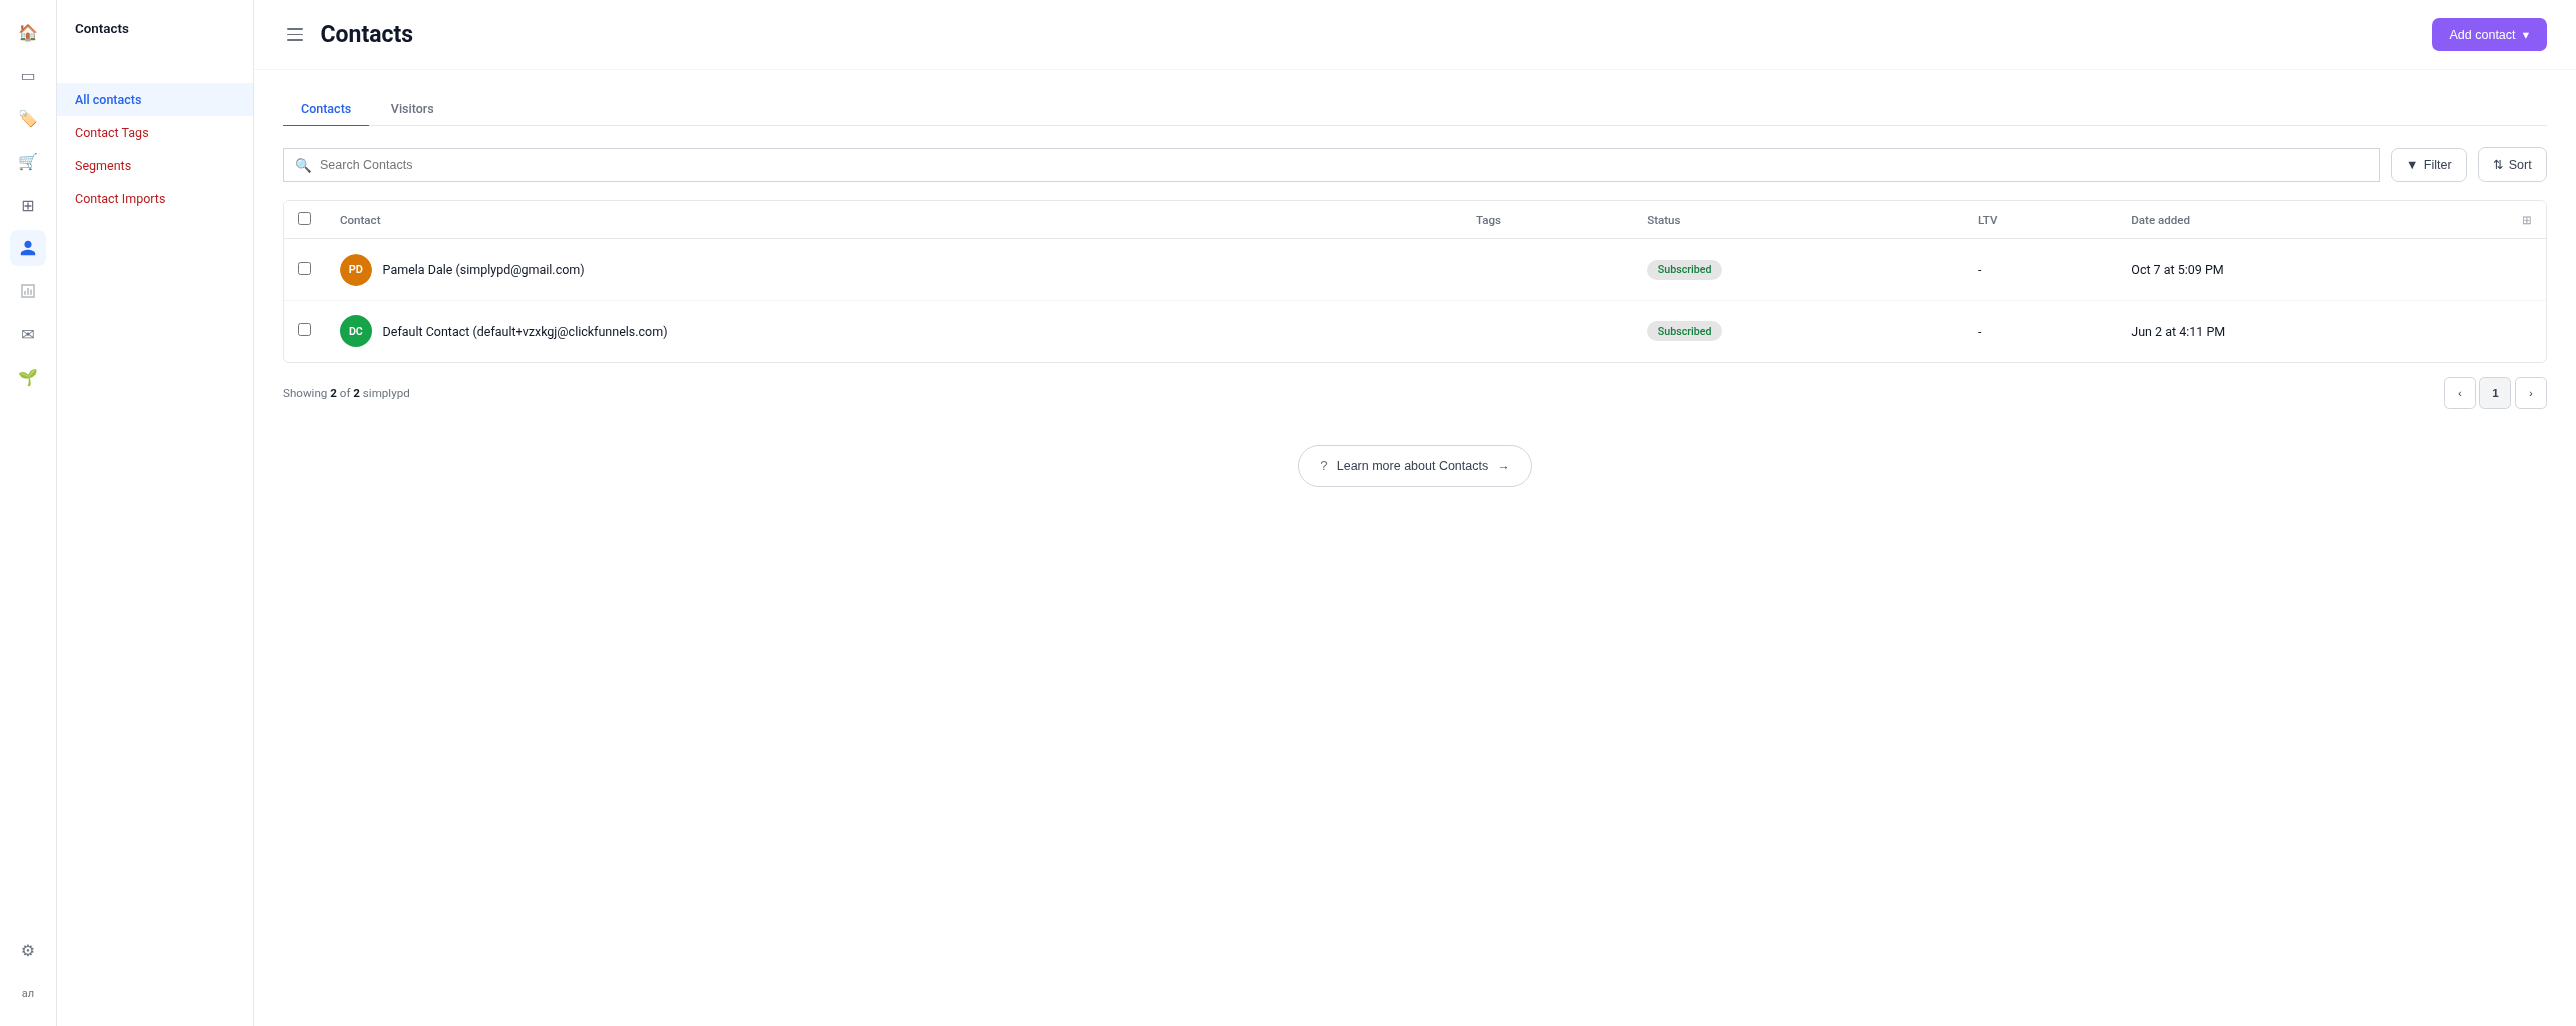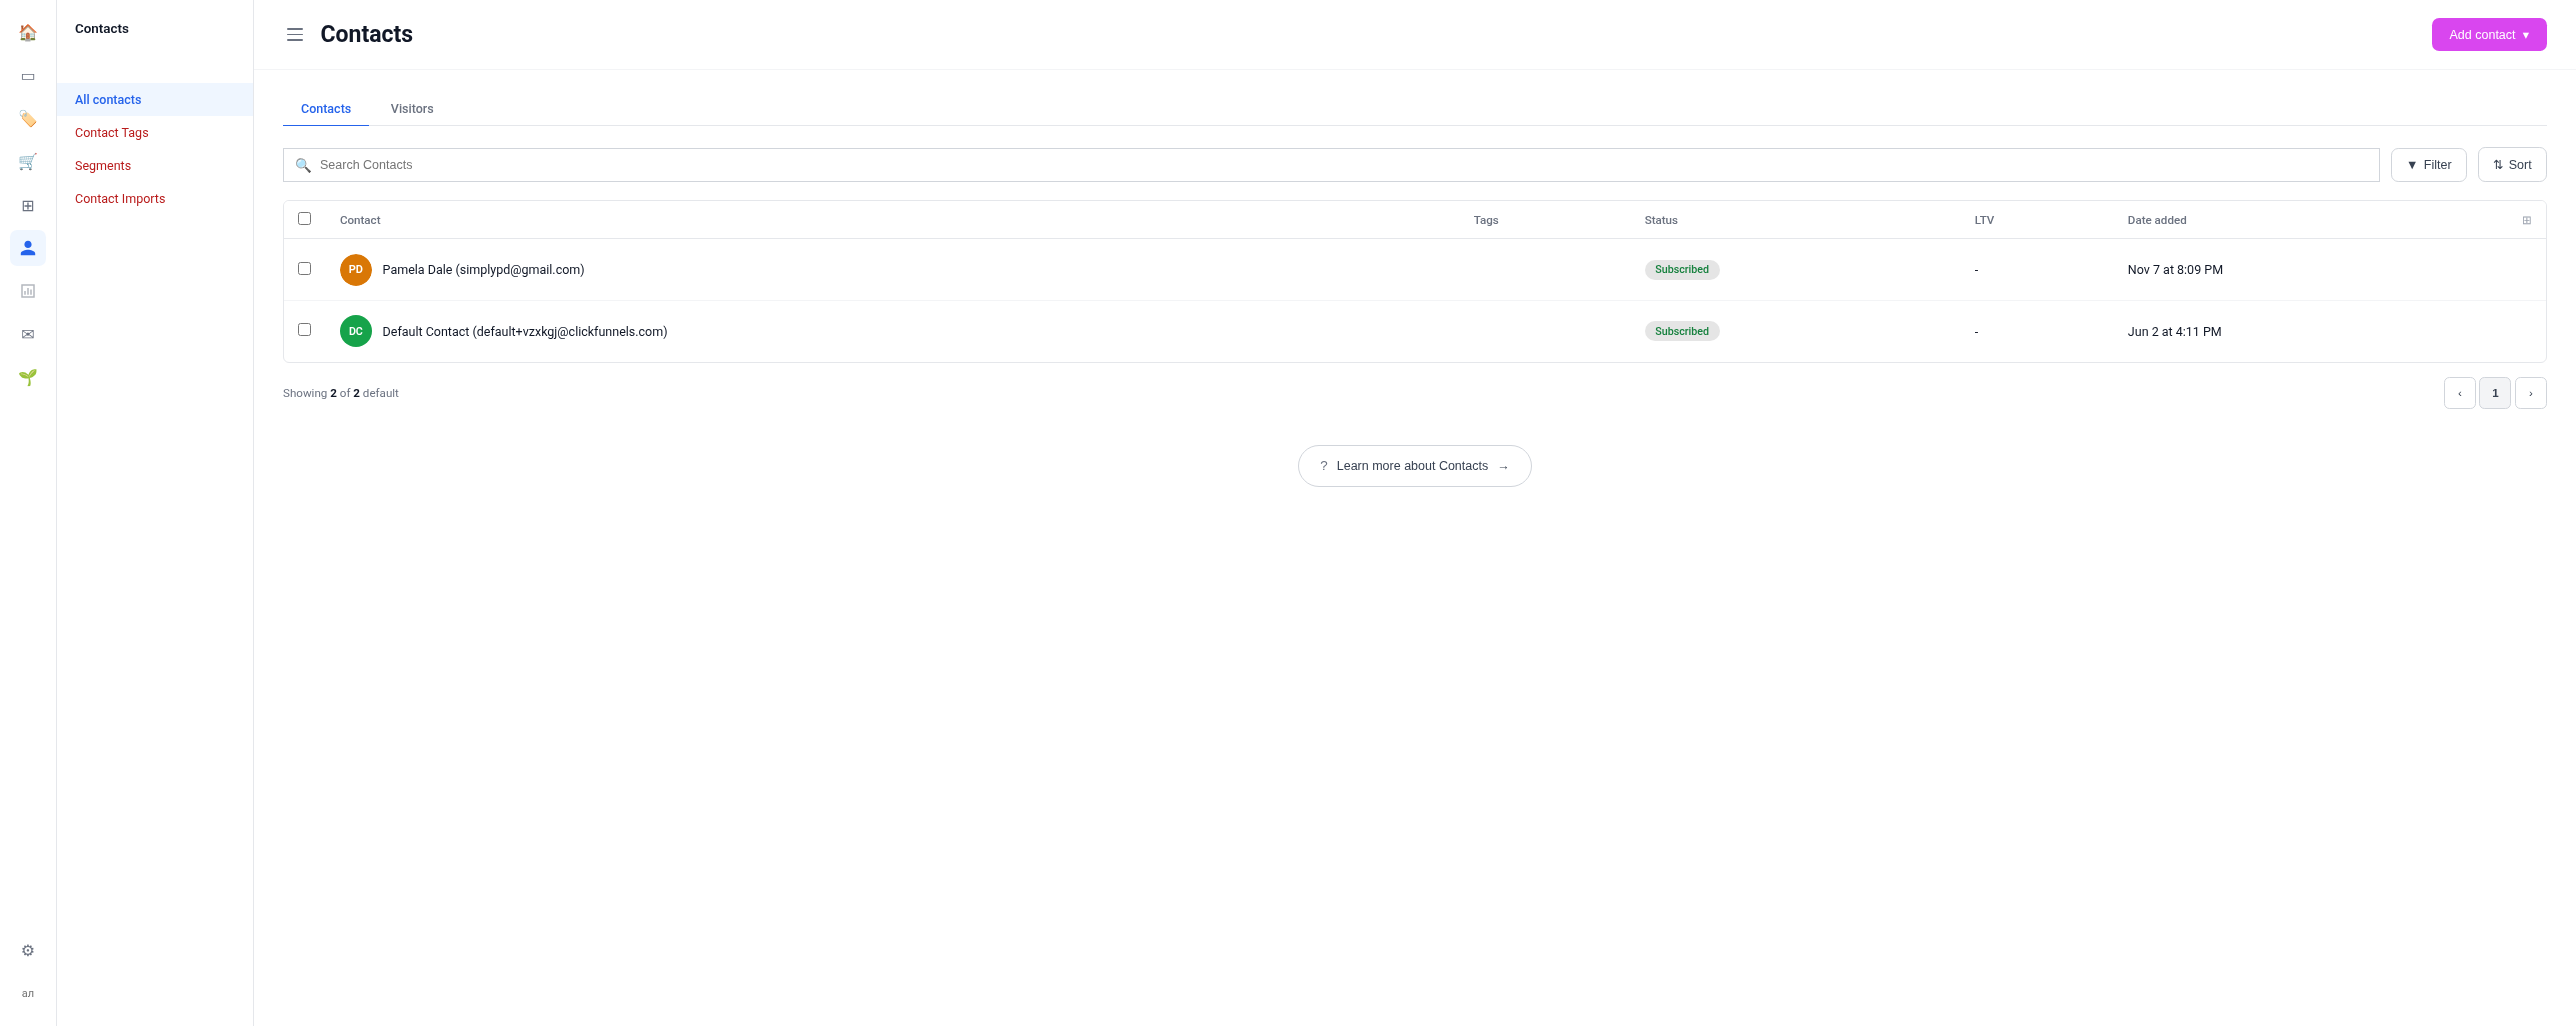--- a/index.html
+++ b/index.html
@@ -99,21 +99,21 @@
       height: 1.8px;
       background: #6b7280;
       border-radius: 1.8px;
     }
     .page-title {
       font-size: 23px;
       font-weight: 700;
       color: #111827;
     }
     .add-contact-btn {
-      background: #d946ef;
+      background: #8b5cf6;
       color: #fff;
       border: none;
       padding: 9px 18px;
       border-radius: 7.2px;
       font-size: 12.5px;
       font-weight: 500;
       cursor: pointer;
       display: flex;
       align-items: center;
       gap: 7.2px;
@@ -421,21 +421,21 @@
                   <div style="width:32px;height:32px;background:#d97706;border-radius:50%;display:flex;align-items:center;justify-content:center;color:#fff;font-size:11px;font-weight:600;">PD</div>
                 </div>
                 <span>Pamela Dale (simplypd@gmail.com)</span>
               </div>
             </td>
             <td></td>
             <td>
               <span class="status-badge status-subscribed">Subscribed</span>
             </td>
             <td class="ltv-cell">-</td>
-            <td class="date-cell">Nov 7 at 8:09 PM</td>
+            <td class="date-cell">Oct 7 at 5:09 PM</td>
             <td></td>
           </tr>
 
           <tr>
             <td class="checkbox-cell">
               <input type="checkbox" style="">
             </td>
             <td>
               <div class="contact-cell">
                 <div class="avatar-initials" style="background:#16a34a;">DC</div>
@@ -453,21 +453,21 @@
         </tbody>
       </table>
     </div>
 
     <div class="footer-row">
       <div class="results-text">
         <span>Showing</span>
         <strong>2</strong>
         <span>of</span>
         <strong>2</strong>
-        <span>default</span>
+        <span>simplypd</span>
       </div>
       <div class="pagination">
         <button class="page-btn">‹</button>
         <button class="page-btn active">1</button>
         <button class="page-btn">›</button>
       </div>
     </div>
 
     <div class="learn-more-wrapper">
       <button class="learn-more-btn">

